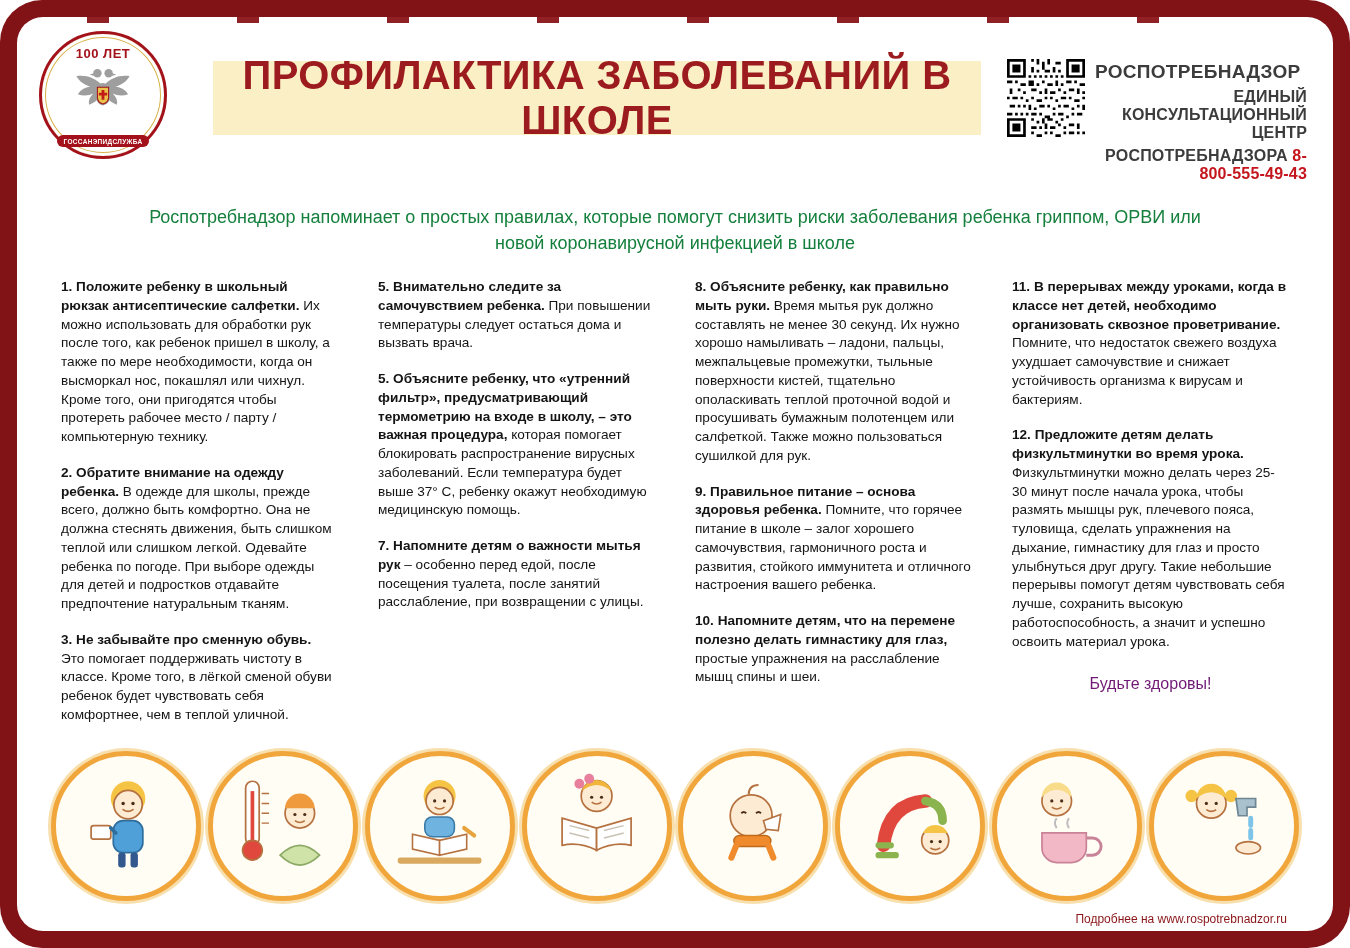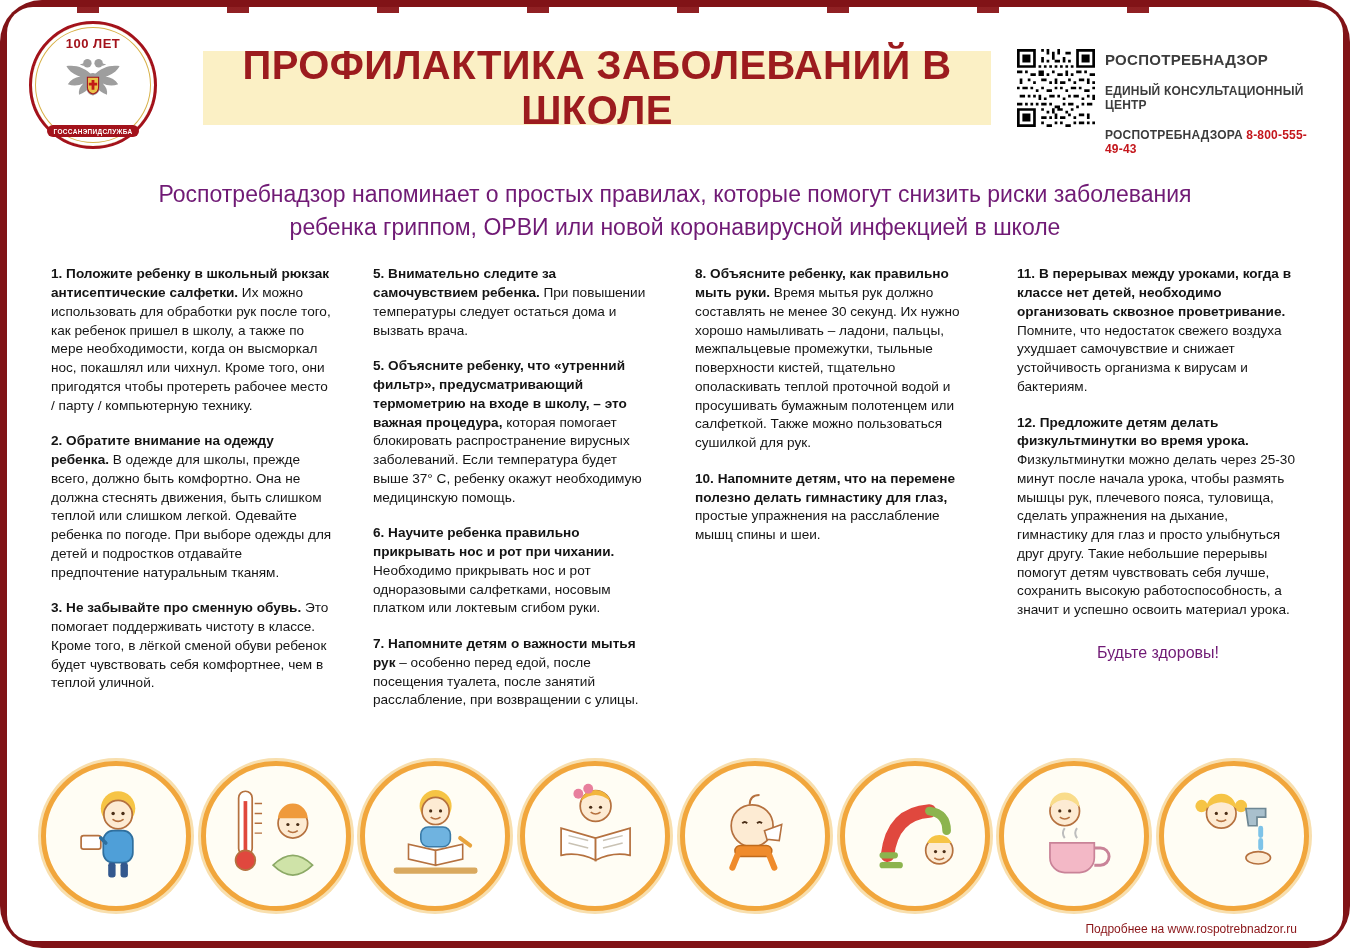--- a/index.html
+++ b/index.html
@@ -7,21 +7,21 @@
     width: 1350px; height: 948px;
     font-family: "Liberation Sans", sans-serif;
     background: #ffffff;
   }
   .poster {
     position: relative;
     width: 1350px; height: 948px;
     box-sizing: border-box;
     background: #811317;
     border-radius: 42px;
-    padding: 7px;
+    padding: 17px;
   }
   .inner {
     position: relative;
     width: 100%; height: 100%;
     background: #ffffff;
     border-radius: 26px;
     overflow: hidden;
   }
   .top-marks {
     position: absolute; top: 0; left: 70px; right: 70px; height: 6px;
@@ -51,29 +51,29 @@
     background: #fbf0c5;
     display: flex; align-items: center; justify-content: center;
   }
   .banner h1 {
     margin: 0; color: #9c1b1e; font-size: 40px; font-weight: bold; letter-spacing: .4px;
     text-align: center;
   }
   .contact { flex: 0 0 auto; width: 300px; margin-top: 28px; display: flex; gap: 10px; }
   .qr { width: 78px; height: 78px; flex: 0 0 auto; }
   .contact-text { padding-top: 2px; }
-  .contact-org { font-size: 15px; font-weight: bold; color: #3c3c3c; letter-spacing: .3px; }
-  .contact-line { font-size: 12px; font-weight: bold; color: #3c3c3c; margin-top: 16px; letter-spacing: .2px; }
+  .contact-org { font-size: 19px; font-weight: bold; color: #3c3c3c; letter-spacing: .3px; }
+  .contact-line { font-size: 16px; font-weight: bold; color: #3c3c3c; margin-top: 5px; letter-spacing: .2px; text-align: right; }
   .contact-line .phone { color: #c4161c; font-weight: bold; }
 
   
   .subtitle {
     width: 1060px; margin: 22px auto 0;
-    text-align: center; color: #701a75;
-    font-size: 23px; line-height: 1.42;
+    text-align: center; color: #15803d;
+    font-size: 18px; line-height: 1.42;
   }
 
   
   .columns {
     display: grid; grid-template-columns: repeat(4, 1fr);
     column-gap: 40px; padding: 22px 44px 0;
   }
   .item { margin: 0 0 17px; font-size: 13.6px; line-height: 1.38; color: #141414; }
   .item b { font-weight: bold; }
   .closing { margin-top: 24px; text-align: center; color: #701a75; font-size: 16px; }
@@ -154,26 +154,26 @@
 
       <div class="col">
         <p class="item"><b>1. Положите ребенку в школьный рюкзак антисептические салфетки.</b> <span>Их можно использовать для обработки рук после того, как ребенок пришел в школу, а также по мере необходимости, когда он высморкал нос, покашлял или чихнул. Кроме того, они пригодятся чтобы протереть рабочее место / парту / компьютерную технику.</span></p>
         <p class="item"><b>2. Обратите внимание на одежду ребенка.</b> <span>В одежде для школы, прежде всего, должно быть комфортно. Она не должна стеснять движения, быть слишком теплой или слишком легкой. Одевайте ребенка по погоде. При выборе одежды для детей и подростков отдавайте предпочтение натуральным тканям.</span></p>
         <p class="item"><b>3. Не забывайте про сменную обувь.</b> <span>Это помогает поддерживать чистоту в классе. Кроме того, в лёгкой сменой обуви ребенок будет чувствовать себя комфортнее, чем в теплой уличной.</span></p>
       </div>
 
       <div class="col">
         <p class="item"><b>5. Внимательно следите за самочувствием ребенка.</b> <span>При повышении температуры следует остаться дома и вызвать врача.</span></p>
         <p class="item"><b>5. Объясните ребенку, что «утренний фильтр», предусматривающий термометрию на входе в школу, – это важная процедура,</b> <span>которая помогает блокировать распространение вирусных заболеваний. Если температура будет выше 37° C, ребенку окажут необходимую медицинскую помощь.</span></p>
-        <p class="item"><b>6. Научите ребенка правильно прикрывать нос и рот при чихании.</b> <span>Необходимо прикрывать нос и рот одноразовыми салфетками, носовым платком или локтевым сгибом руки.</span></p>
         <p class="item"><b>7. Напомните детям о важности мытья рук</b> <span>– особенно перед едой, после посещения туалета, после занятий расслабление, при возвращении с улицы.</span></p>
       </div>
 
       <div class="col">
         <p class="item"><b>8. Объясните ребенку, как правильно мыть руки.</b> <span>Время мытья рук должно составлять не менее 30 секунд. Их нужно хорошо намыливать – ладони, пальцы, межпальцевые промежутки, тыльные поверхности кистей, тщательно ополаскивать теплой проточной водой и просушивать бумажным полотенцем или салфеткой. Также можно пользоваться сушилкой для рук.</span></p>
+        <p class="item"><b>9. Правильное питание – основа здоровья ребенка.</b> <span>Помните, что горячее питание в школе – залог хорошего самочувствия, гармоничного роста и развития, стойкого иммунитета и отличного настроения вашего ребенка.</span></p>
         <p class="item"><b>10. Напомните детям, что на перемене полезно делать гимнастику для глаз,</b> <span>простые упражнения на расслабление мышц спины и шеи.</span></p>
       </div>
 
       <div class="col">
         <p class="item"><b>11. В перерывах между уроками, когда в классе нет детей, необходимо организовать сквозное проветривание.</b> <span>Помните, что недостаток свежего воздуха ухудшает самочувствие и снижает устойчивость организма к вирусам и бактериям.</span></p>
         <p class="item"><b>12. Предложите детям делать физкультминутки во время урока.</b> <span>Физкультминутки можно делать через 25-30 минут после начала урока, чтобы размять мышцы рук, плечевого пояса, туловища, сделать упражнения на дыхание, гимнастику для глаз и просто улыбнуться друг другу. Такие небольшие перерывы помогут детям чувствовать себя лучше, сохранить высокую работоспособность, а значит и успешно освоить материал урока.</span></p>
         <div class="closing">Будьте здоровы!</div>
       </div>
     </main>
 

